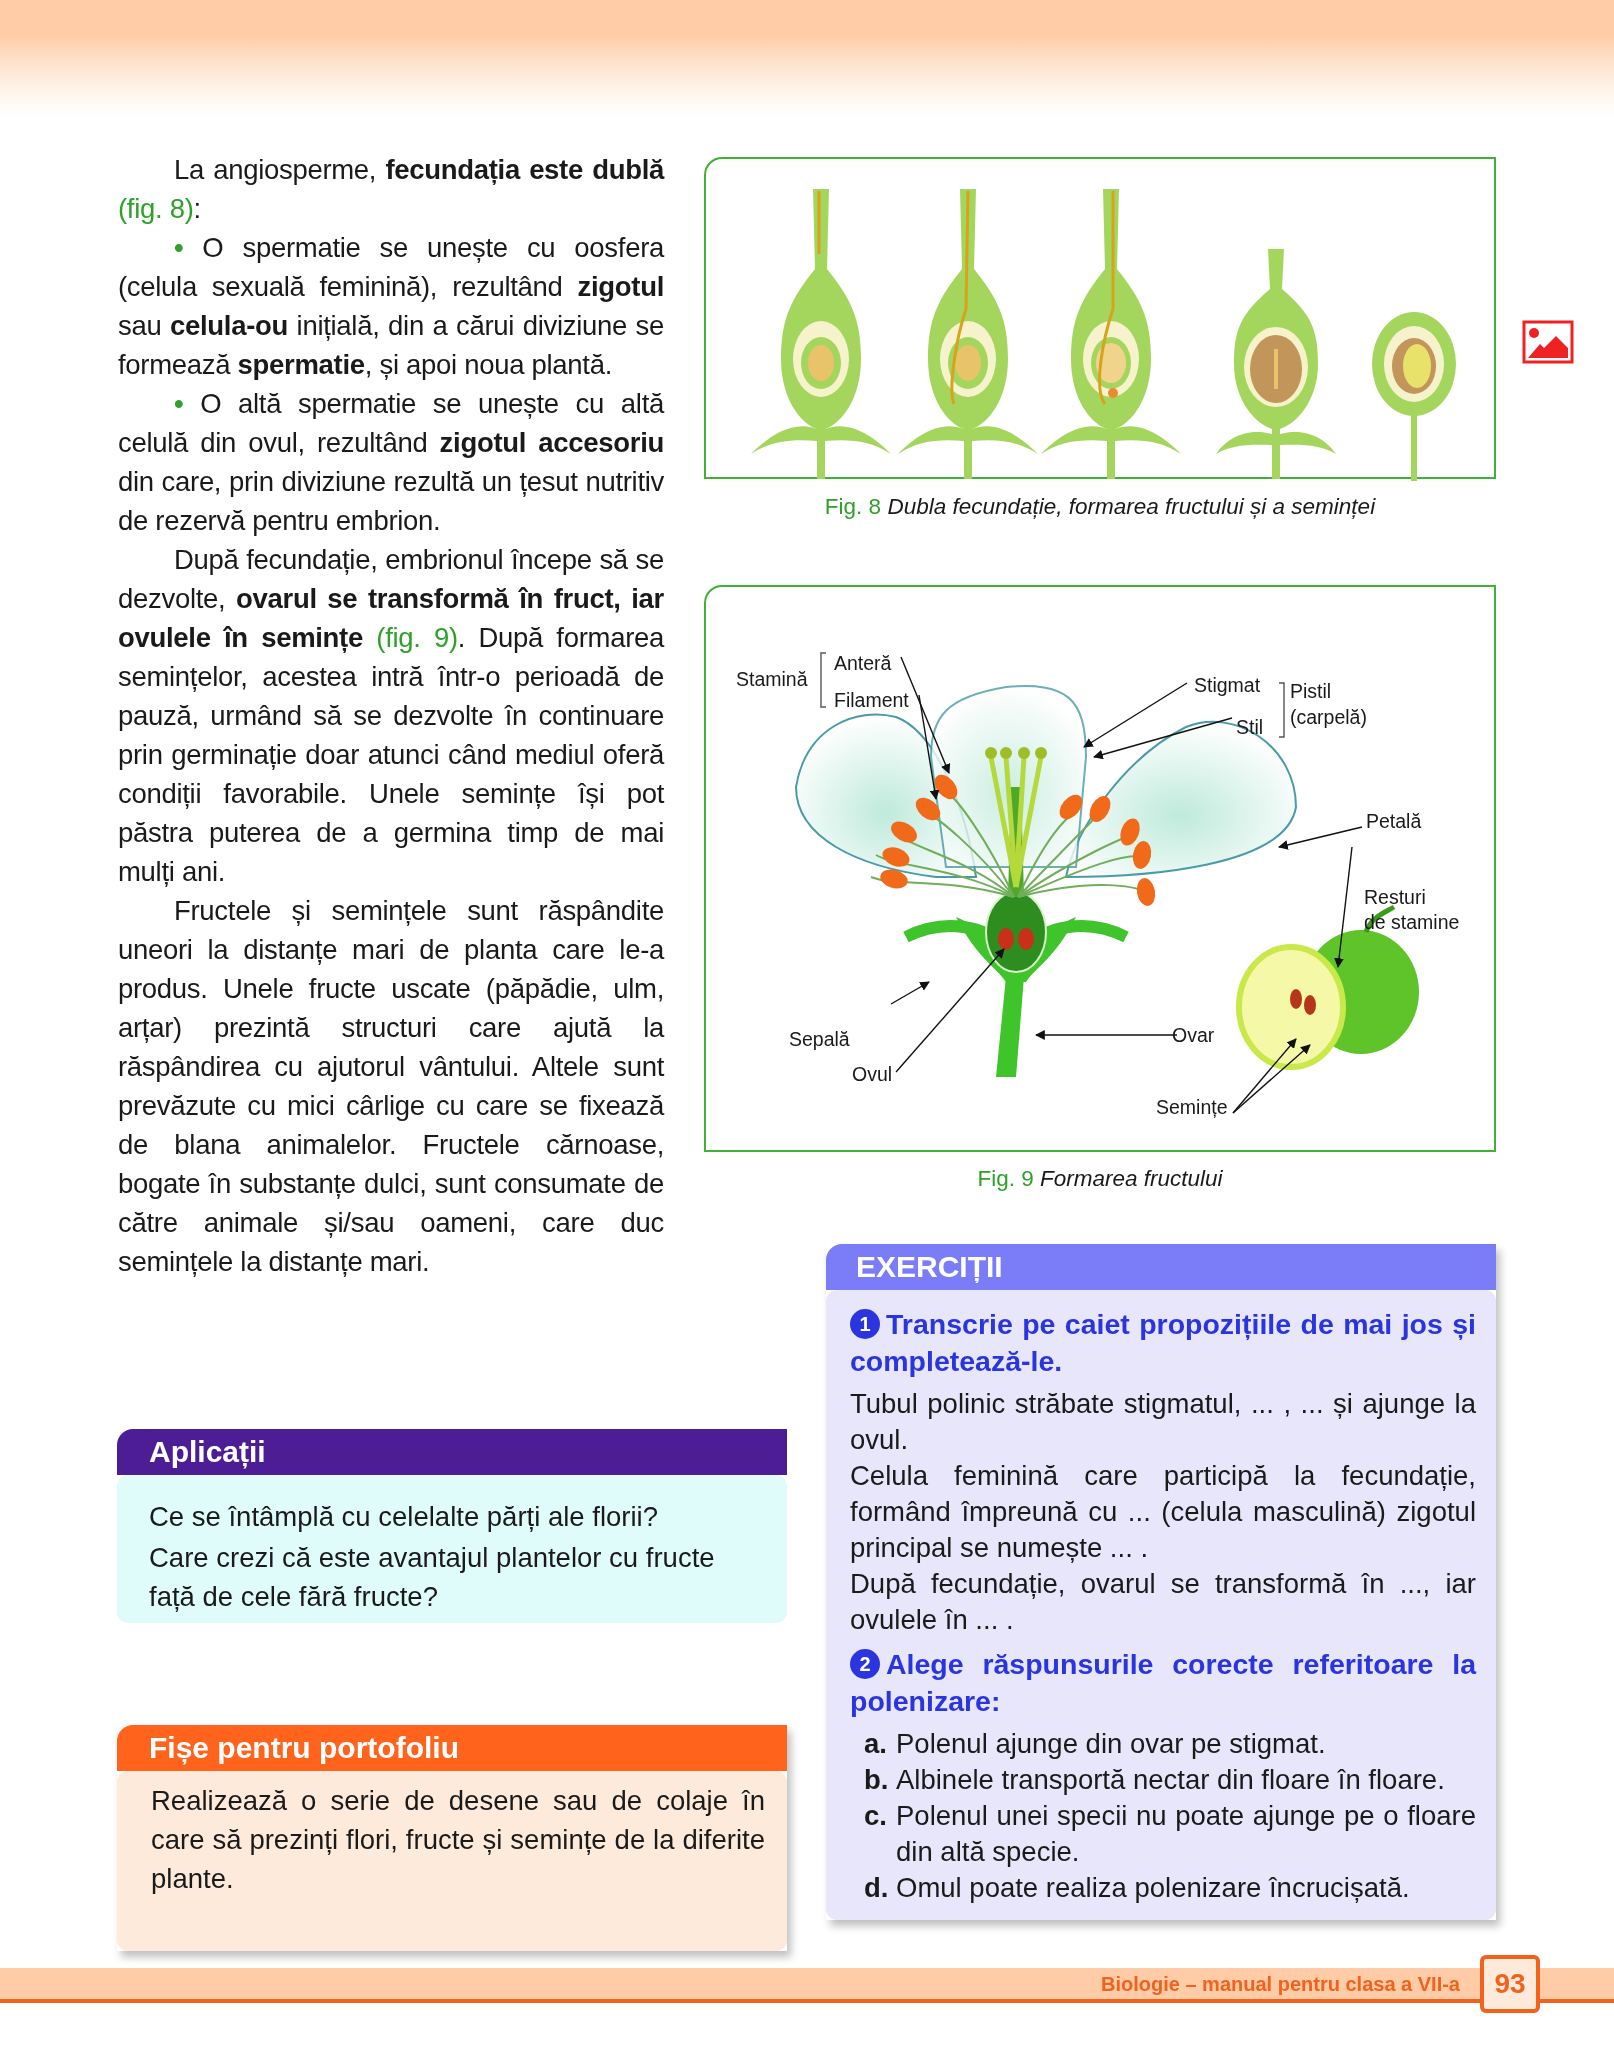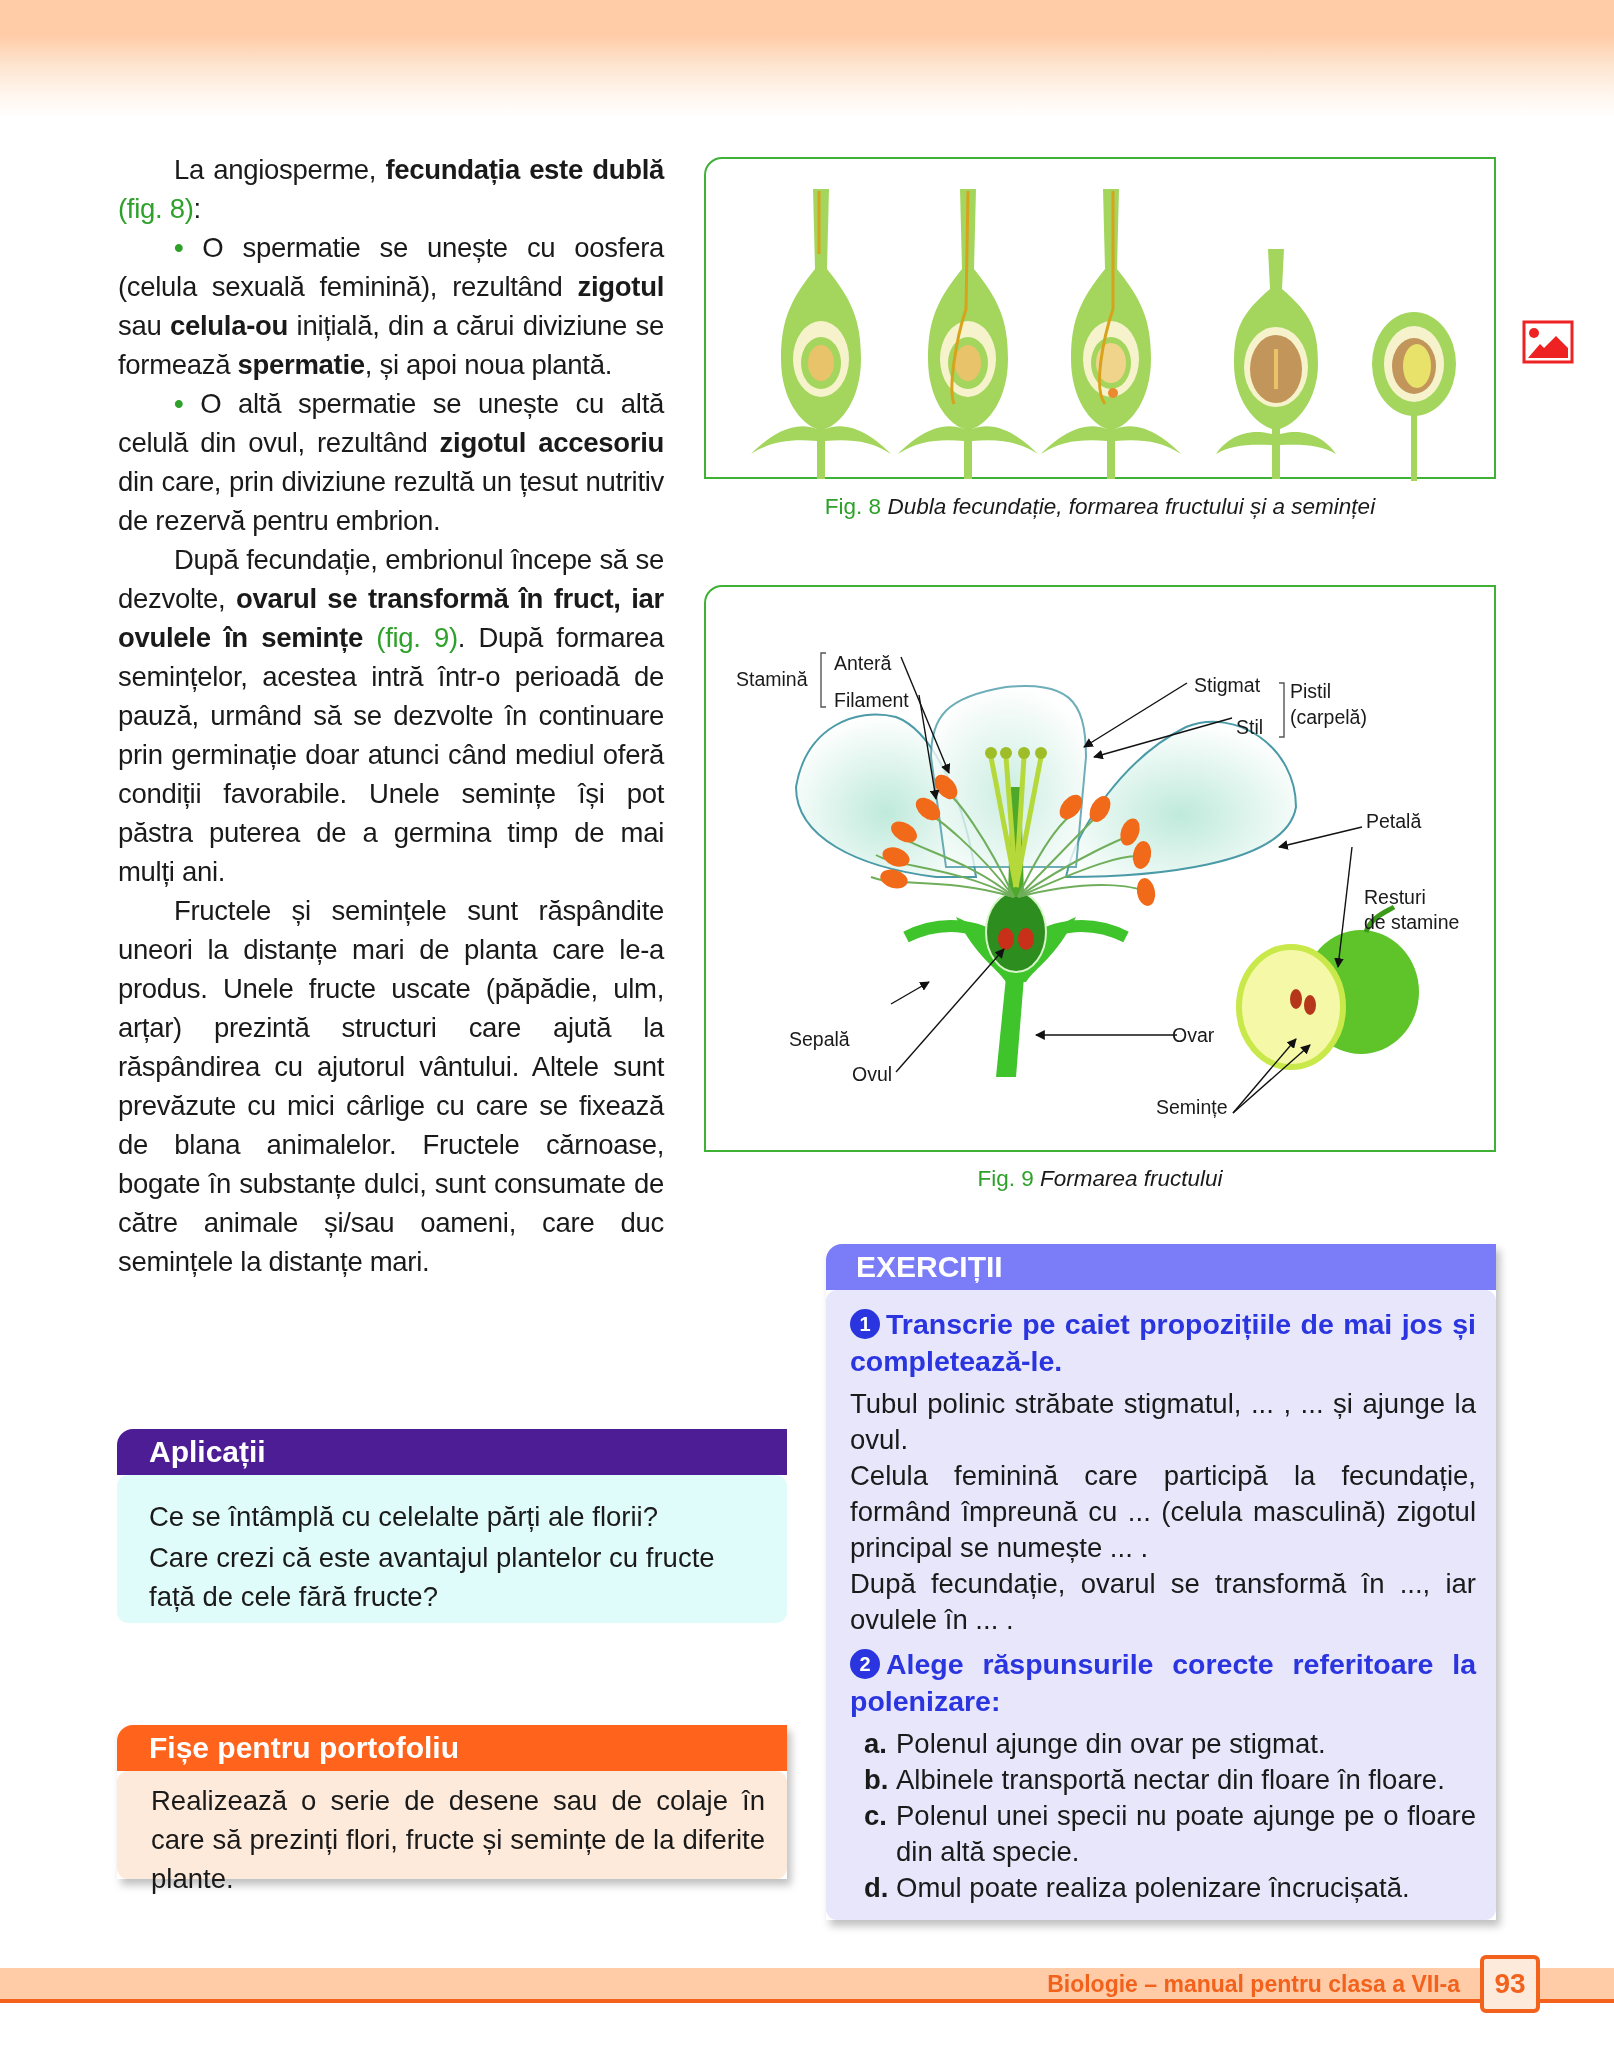--- a/index.html
+++ b/index.html
@@ -44,39 +44,39 @@
   .box-header { height: 46px; padding-left: 32px; font-size: 30px; font-weight: bold; color: #fff; line-height: 46px; border-top-left-radius: 16px; }
   .box-body { font-size: 27.5px; line-height: 39px; color: #1a1a1a; border-radius: 11px; }
 
   .apl { left: 117px; top: 1429px; width: 670px; }
   .apl .box-header { background: #4c1d95; }
   .apl .box-body { background: #e0fcfa; padding: 22px 32px 30px 32px; height: 148px; }
   .apl .box-body p { margin-bottom: 2px; }
 
   .port { left: 117px; top: 1725px; width: 670px; box-shadow: 4px 6px 8px rgba(0,0,0,0.25); }
   .port .box-header { background: #ff631c; }
-  .port .box-body { background: #fdeadb; padding: 10px 22px 26px 34px; text-align: justify; height: 108px; }
+  .port .box-body { background: #fdeadb; padding: 10px 22px 26px 34px; text-align: justify; height: 180px; }
 
   .exe { left: 826px; top: 1244px; width: 670px; box-shadow: 4px 6px 8px rgba(0,0,0,0.25); }
   .exe .box-header { background: #7b7cf7; padding-left: 30px; }
   .exe .box-body { background: #e8e6fb; padding: 16px 20px 14px 24px; text-align: justify; }
   .q-title { color: #2a35e0; font-weight: bold; font-size: 28.5px; line-height: 37px; margin-bottom: 6px; }
   .q-num {
     display: inline-block; width: 30px; height: 30px; border-radius: 50%; background: #2a35e0; color: #fff;
     font-size: 20px; line-height: 30px; text-align: center; vertical-align: 3px; margin-right: 6px;
   }
   .q-line { font-size: 27.5px; line-height: 36px; }
   .opt { display: flex; font-size: 27.5px; line-height: 36px; padding-left: 14px; }
   .opt .letter { font-weight: bold; width: 32px; flex-shrink: 0; }
   .opt .txt { flex: 1; text-align: justify; }
 
   
   .footer-band { position: absolute; left: 0; top: 1968px; width: 1614px; height: 32px; background: #ffcca7; }
   .footer-line { position: absolute; left: 0; top: 1999px; width: 1614px; height: 4px; background: #f2621d; }
-  .footer-text { position: absolute; left: 1040px; top: 1968px; width: 420px; text-align: right; font-size: 23px; color: #f2621d; font-weight: bold; line-height: 32px; }
+  .footer-text { position: absolute; left: 1040px; top: 1968px; width: 420px; text-align: right; font-size: 20px; color: #f2621d; font-weight: bold; line-height: 32px; }
   .page-num {
     position: absolute; left: 1480px; top: 1955px; width: 60px; height: 58px; border: 4px solid #f2621d; border-radius: 6px;
     background: #fdeadb; color: #f2621d; font-weight: bold; font-size: 28px; text-align: center; line-height: 50px;
   }
 </style>
 </head>
 <body>
 
 <div class="top-band"></div>
 

